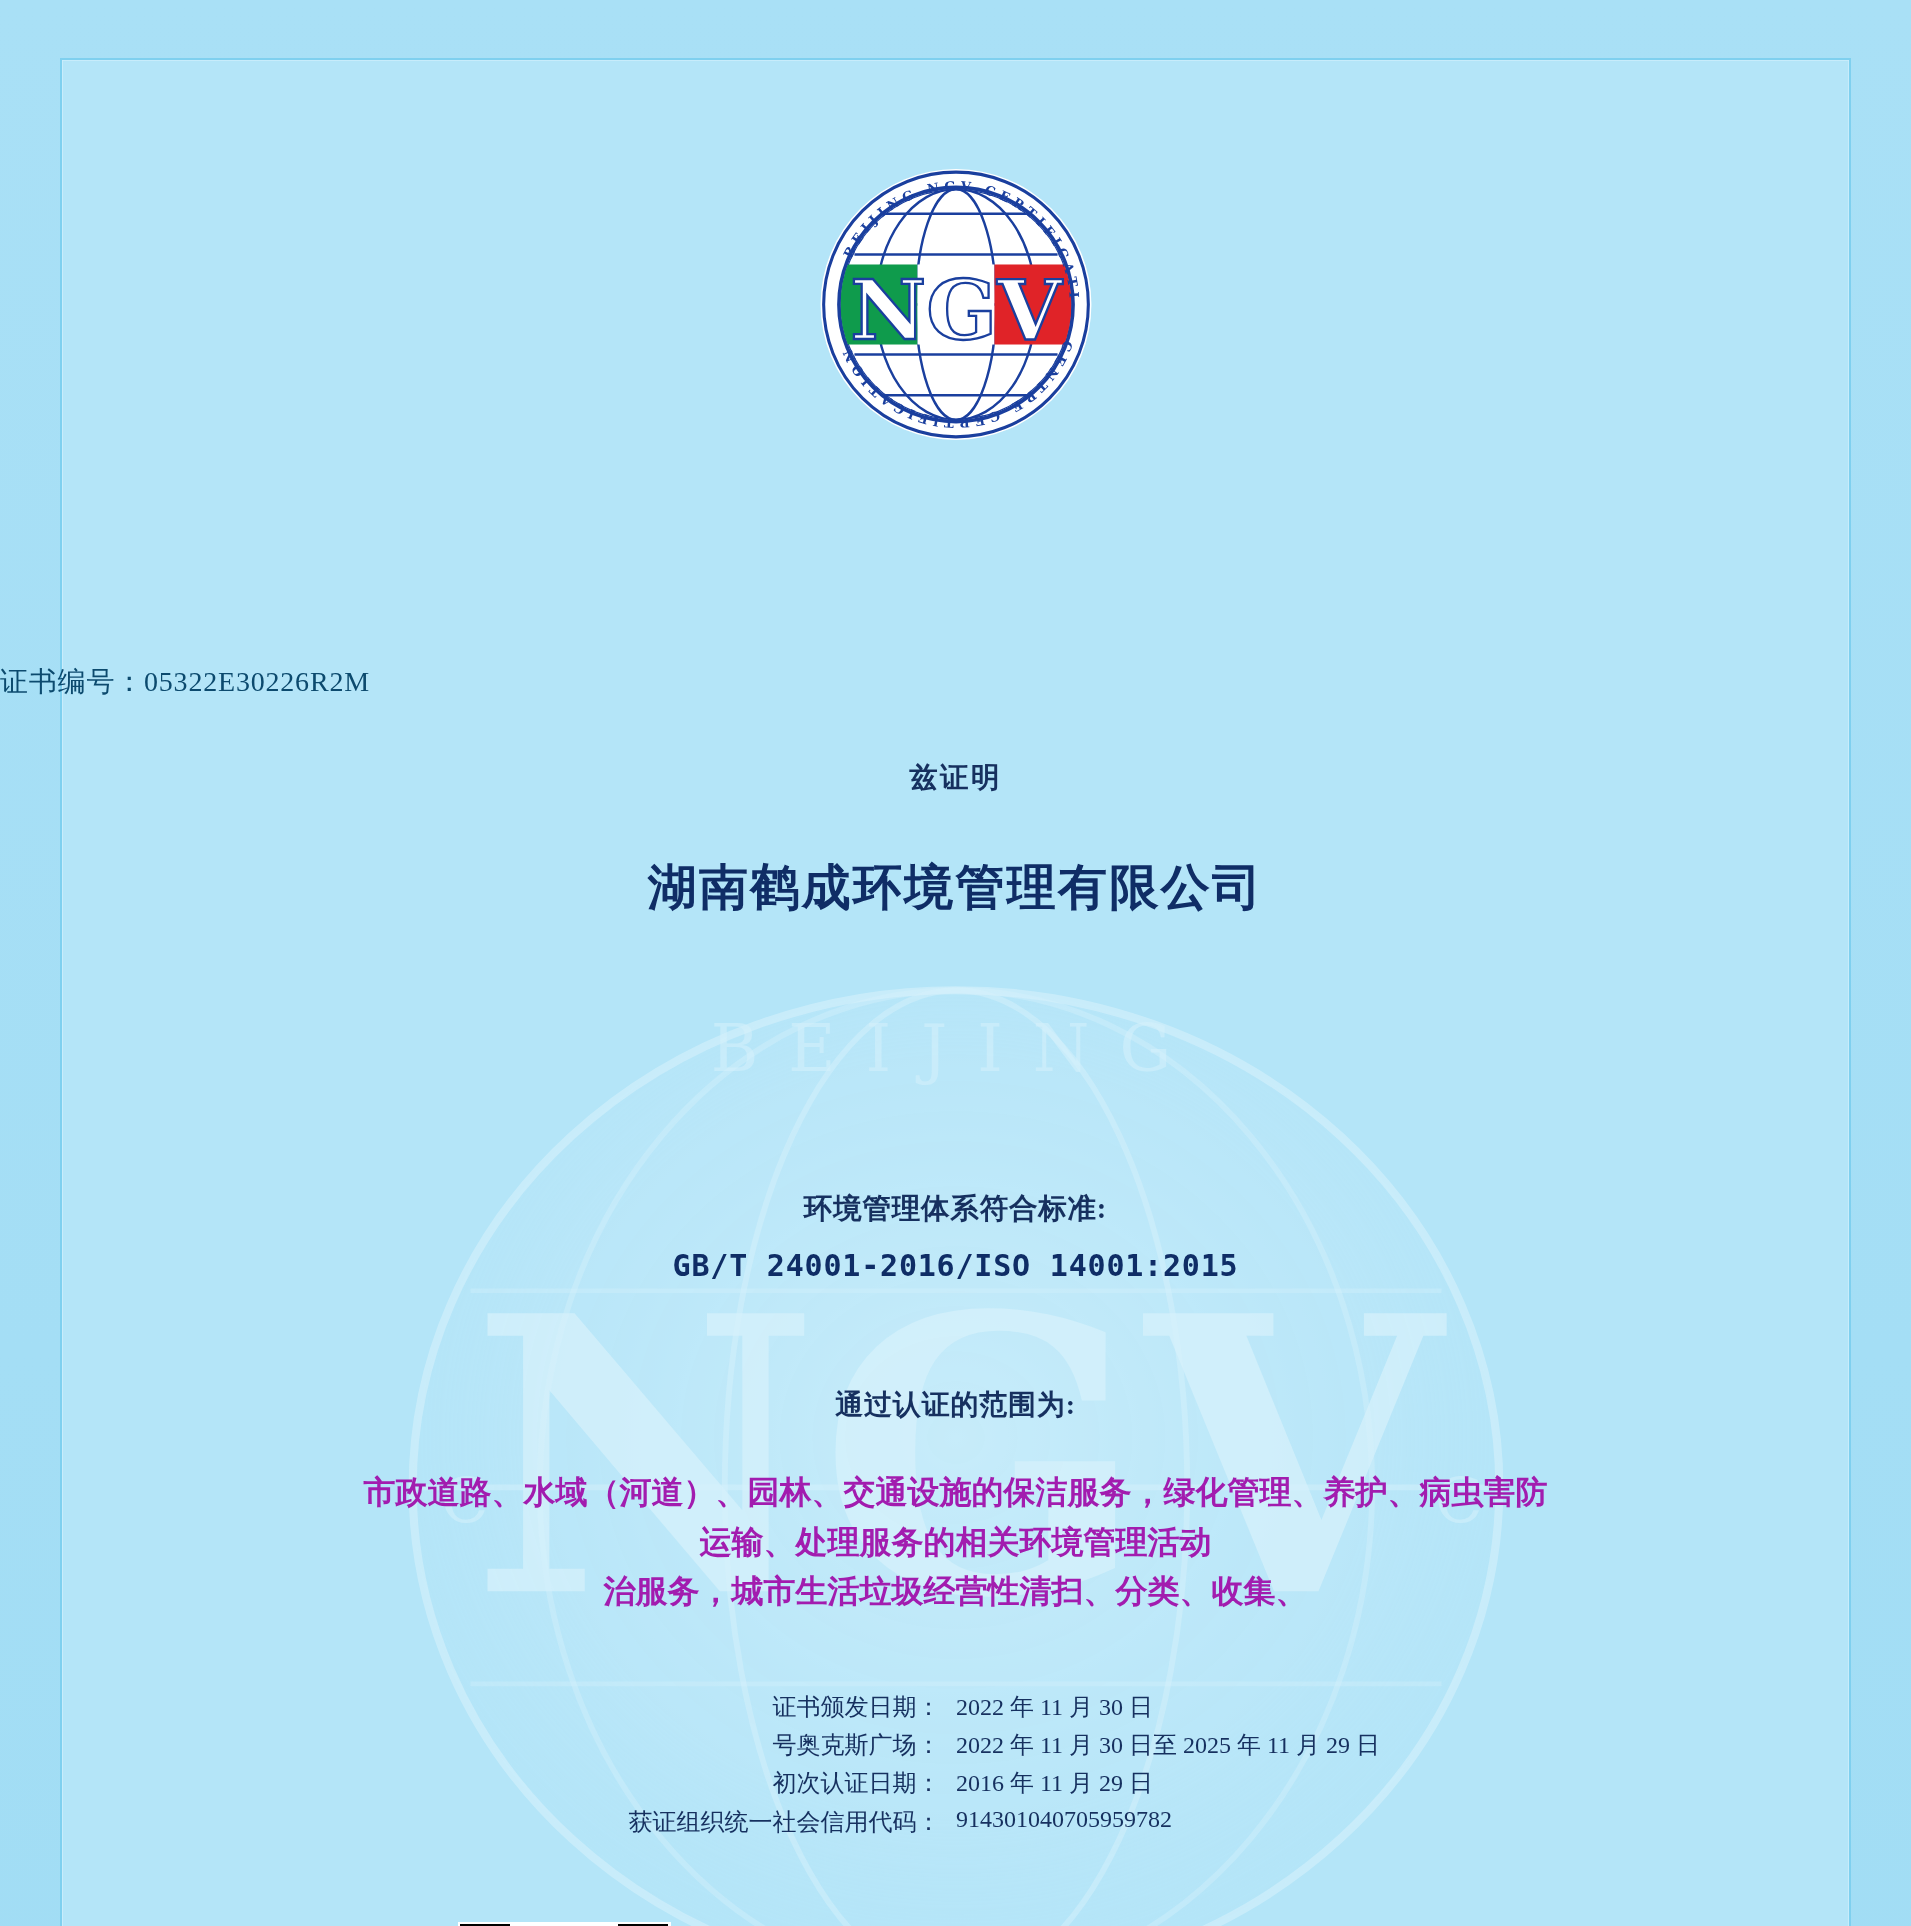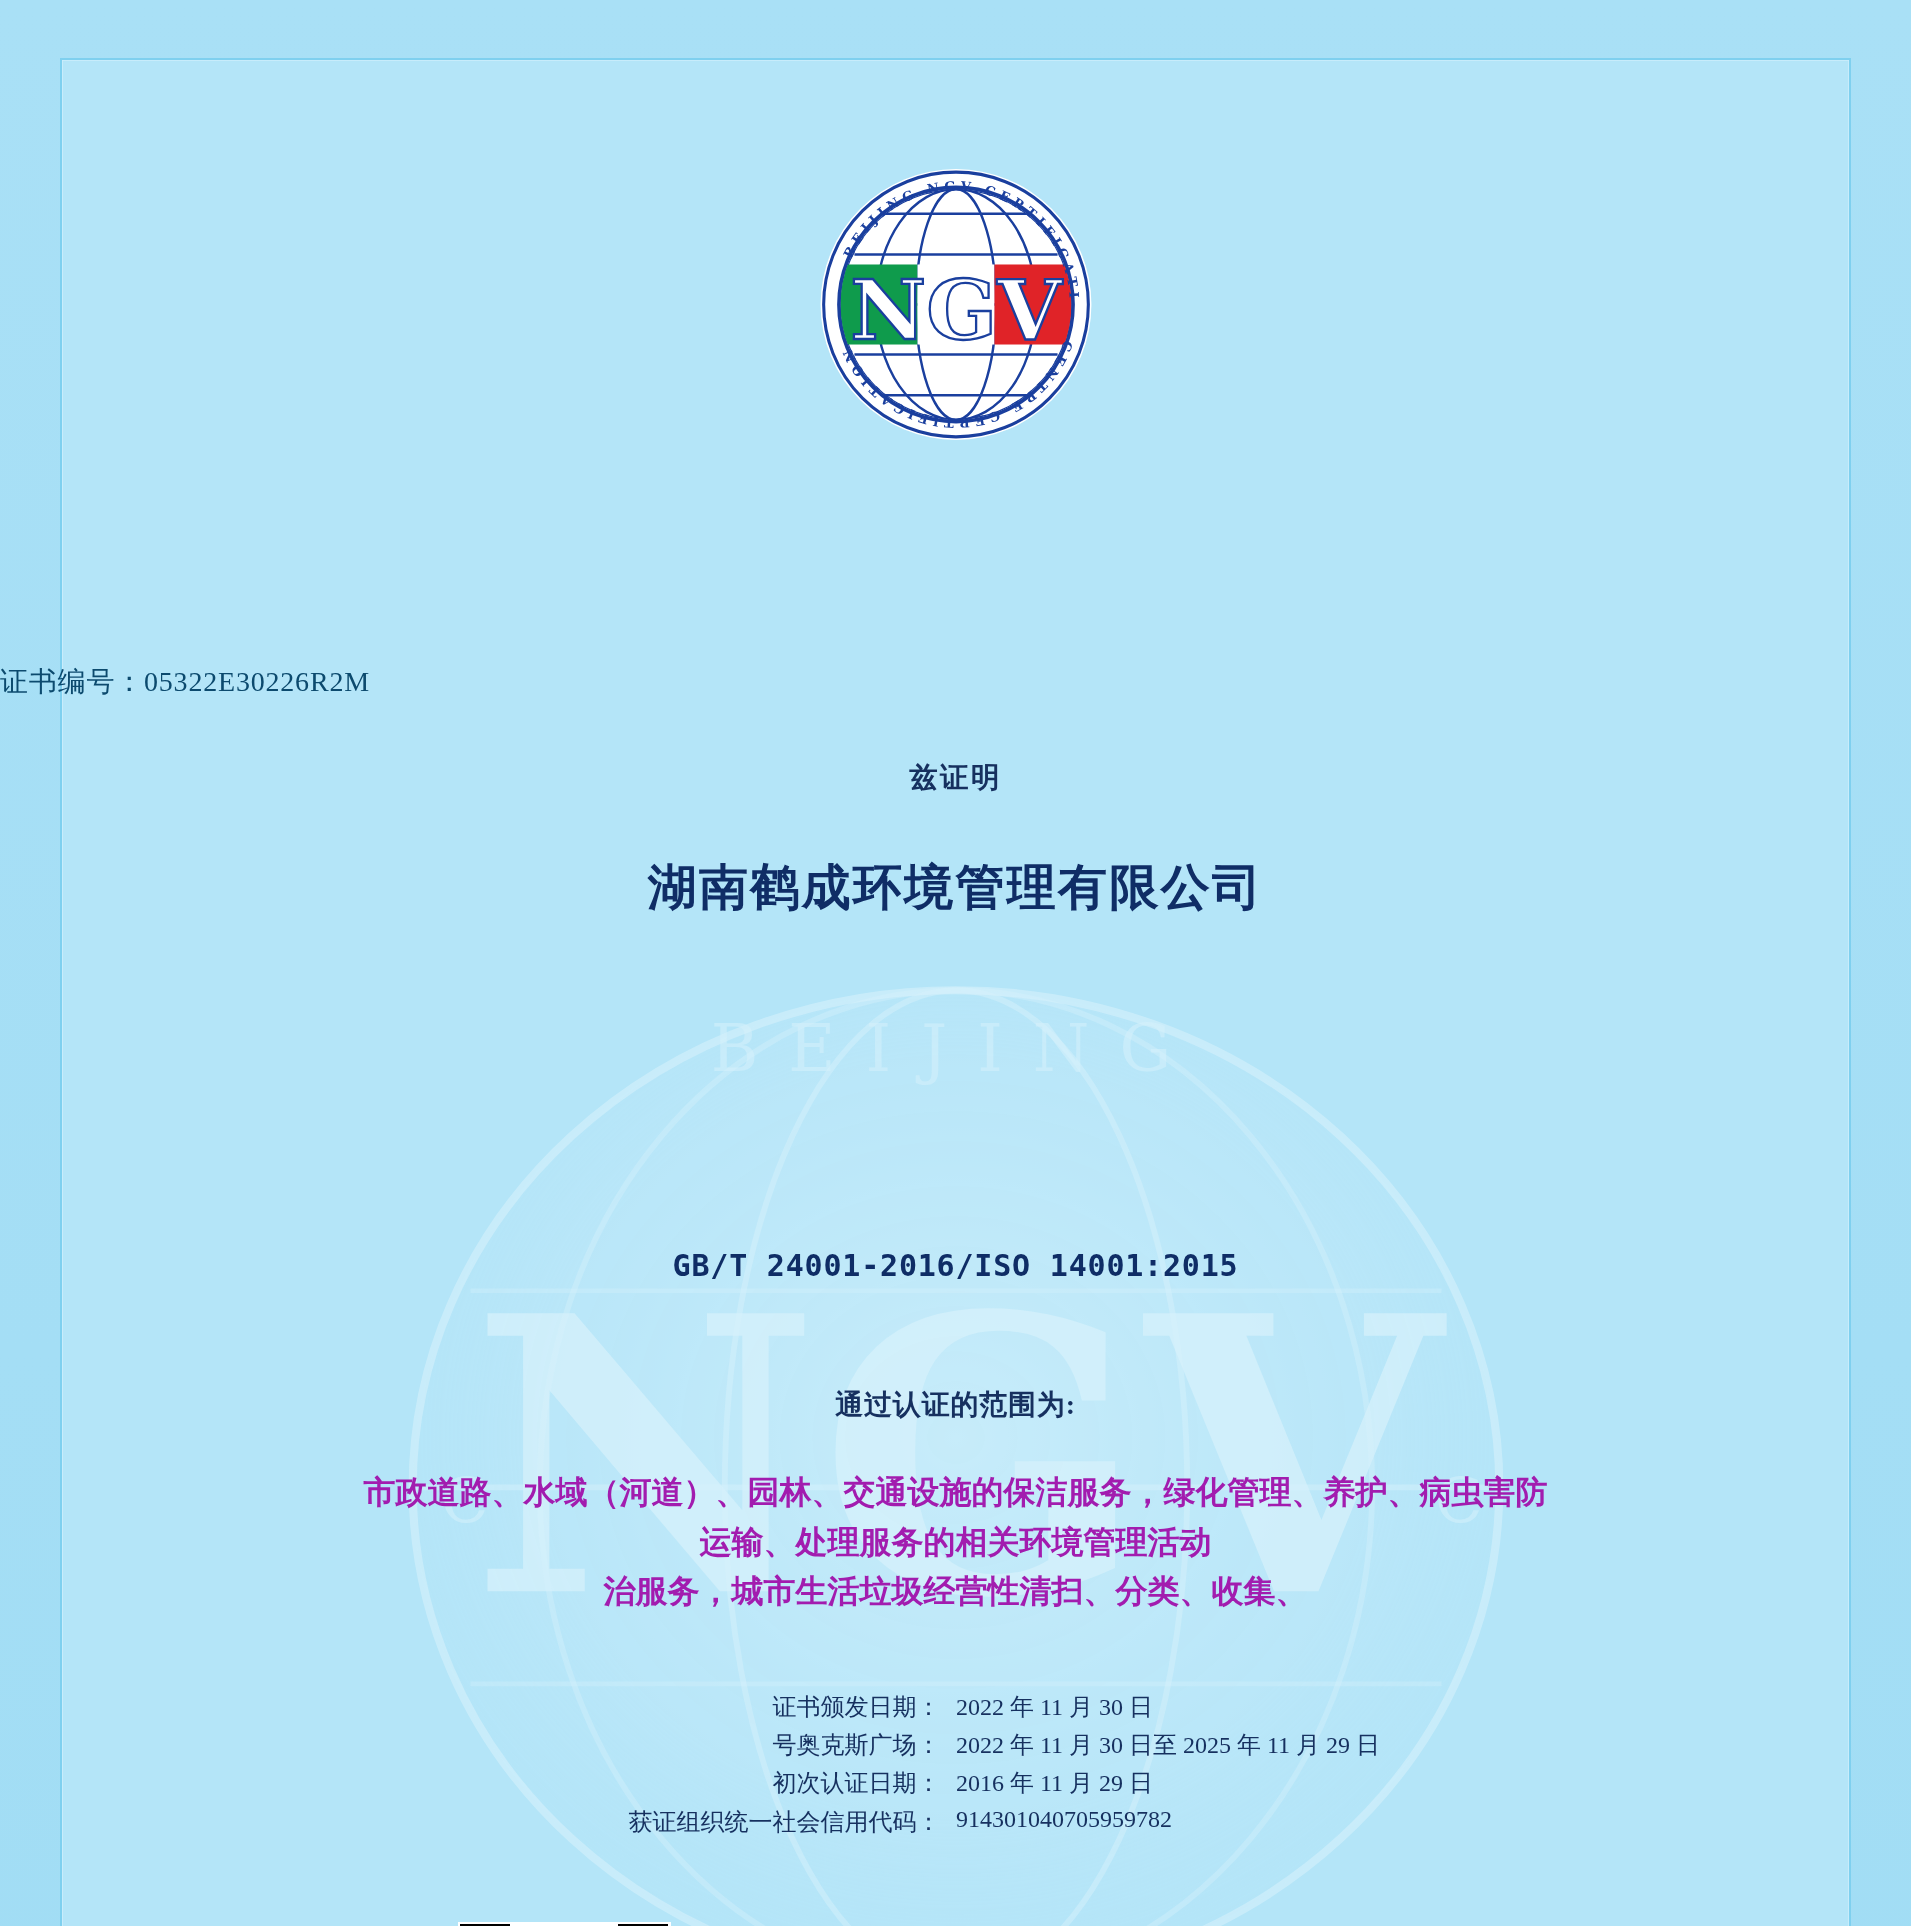--- a/index.html
+++ b/index.html
@@ -276,20 +276,21 @@
 
 
     <div class="cert-number">
       <span>证书编号：</span><span>05322E30226R2M</span>
     </div>
 
     <div class="hereby">兹证明</div>
     <div class="company-name">湖南鹤成环境管理有限公司</div>
 
 
+    <div class="standard-head">环境管理体系符合标准:</div>
     <div class="standard-value">GB/T 24001-2016/ISO 14001:2015</div>
 
     <div class="scope-head">通过认证的范围为:</div>
     <div class="scope-body">
       <div>市政道路、水域（河道）、园林、交通设施的保洁服务，绿化管理、养护、病虫害防</div>
       <div>运输、处理服务的相关环境管理活动</div>
       <div>治服务，城市生活垃圾经营性清扫、分类、收集、</div>
     </div>
 
     <div class="dates">

